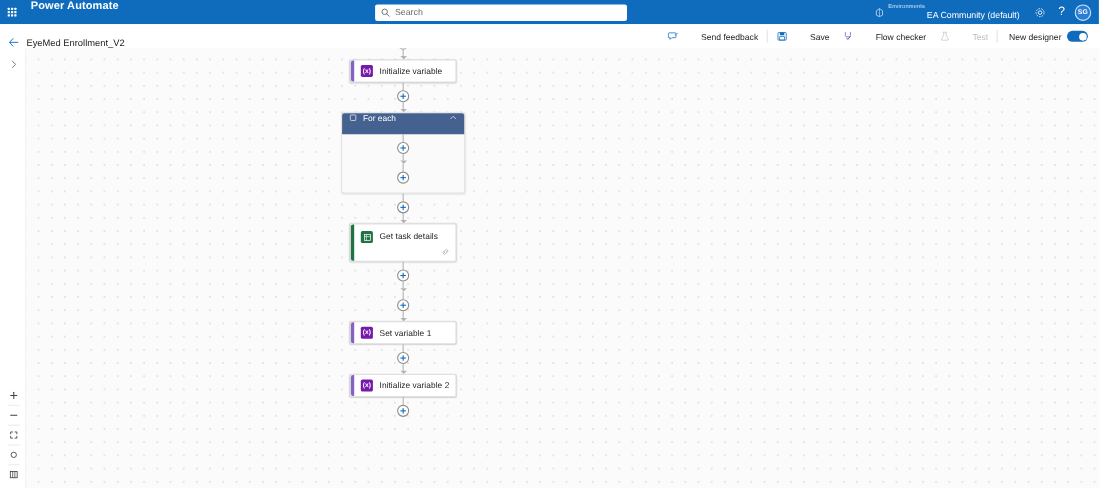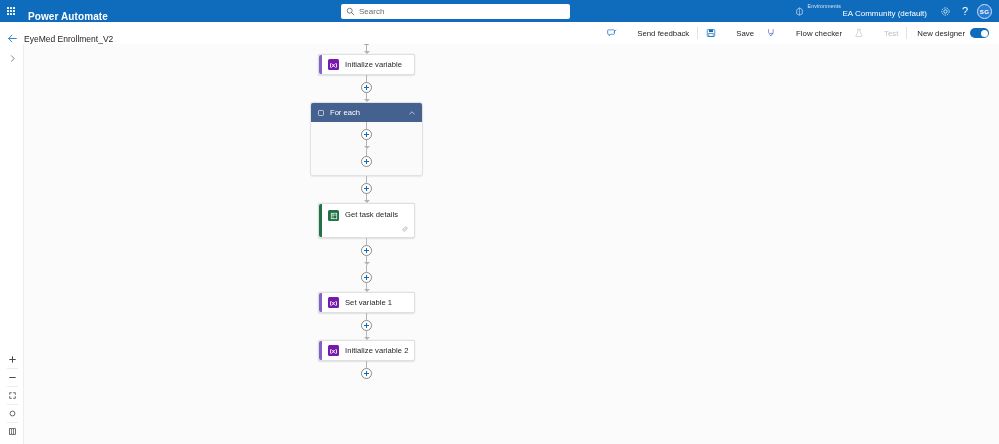--- a/index.html
+++ b/index.html
@@ -10,21 +10,21 @@
     font-family: "Liberation Sans", sans-serif;
     background: #ffffff;
     -webkit-font-smoothing: antialiased;
   }
 
   
   #app-bar {
     position: absolute; left: 0; top: 0;
     width: 999px; height: 22px;
     background: #0f6cbd;
-    display: flex; align-items: flex-end;
+    display: flex; align-items: flex-start;
     color: #ffffff;
   }
   .waffle {
     width: 22px; height: 22px;
     display: flex; align-items: center; justify-content: center;
     cursor: pointer;
   }
   .waffle-grid {
     width: 9px; height: 9px;
     display: grid;
@@ -261,21 +261,21 @@
     border: 1px solid #e2e2e2;
     border-radius: 3px;
     box-shadow: 0 0.6px 1.5px rgba(0,0,0,.08);
     padding-bottom: 8px;
     position: relative;
   }
   .scope-header {
     height: 19px;
     background: #44618f;
     border-radius: 2px 2px 0 0;
-    display: flex; align-items: center;
+    display: flex; align-items: flex-start;
     padding: 0 6px;
     cursor: pointer;
   }
   .scope-header .scope-icon {
     width: 8px; height: 8px; flex: 0 0 auto; opacity: .95;
   }
   .scope-header .scope-title {
     font-size: 7.6px; color: #ffffff;
     margin-left: 5px; flex: 1 1 auto; white-space: nowrap;
   }

